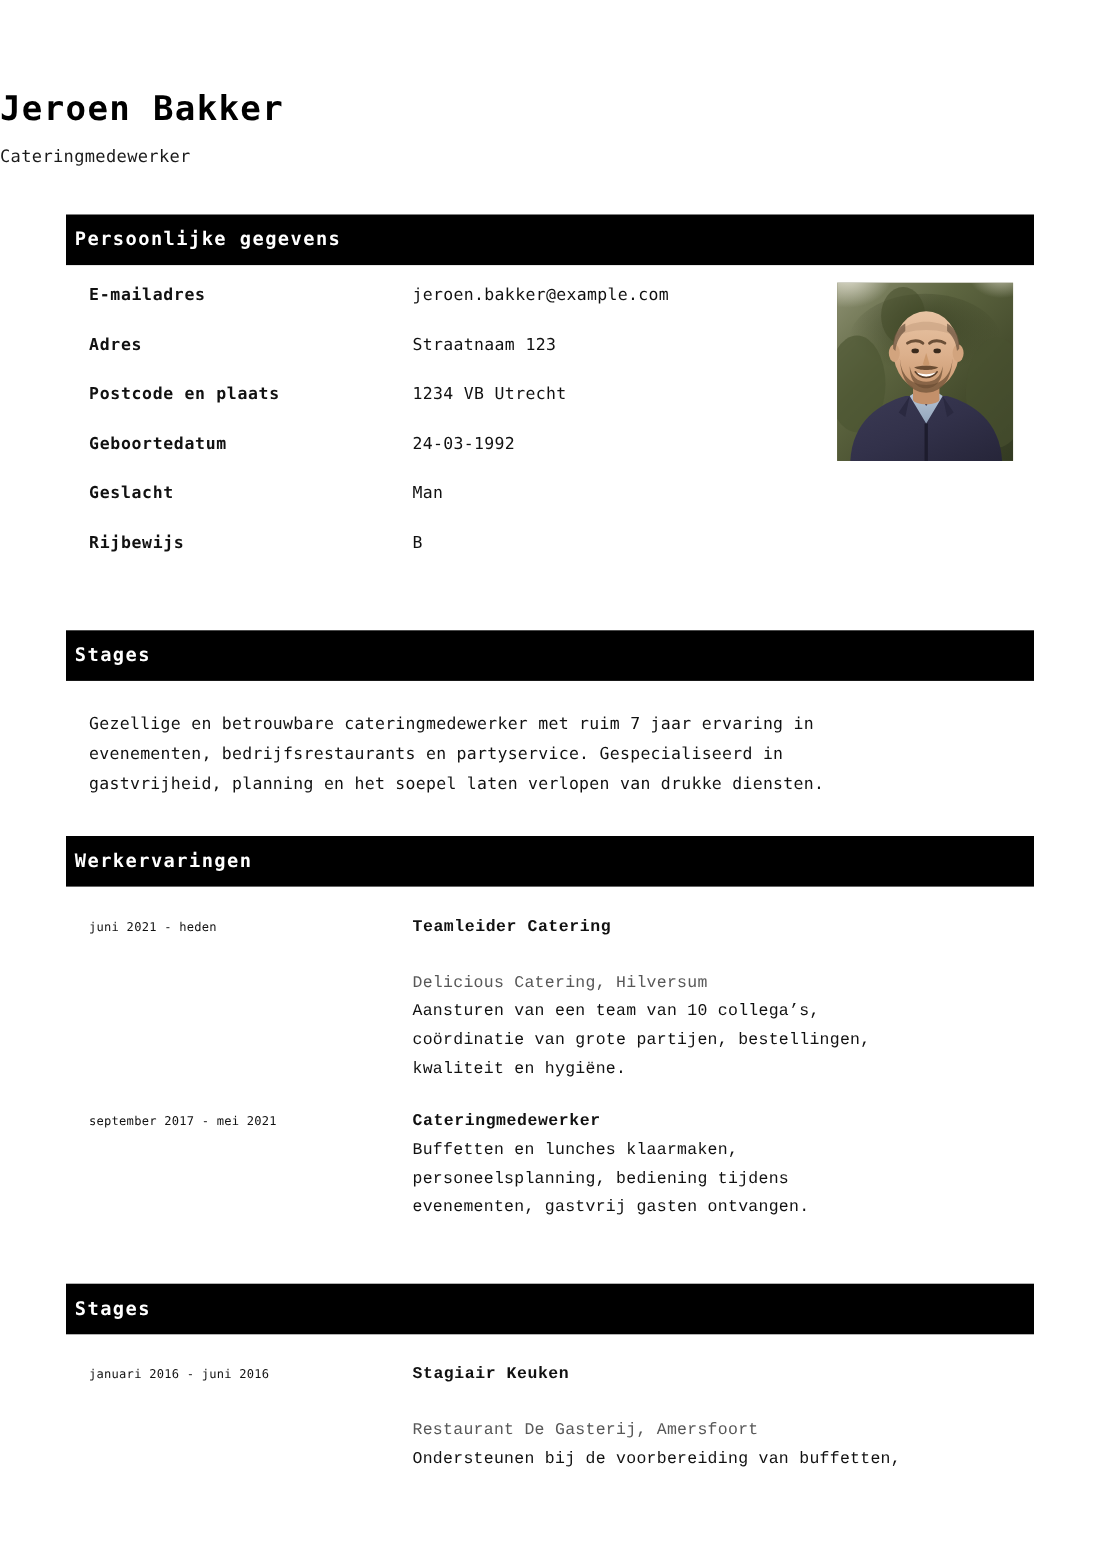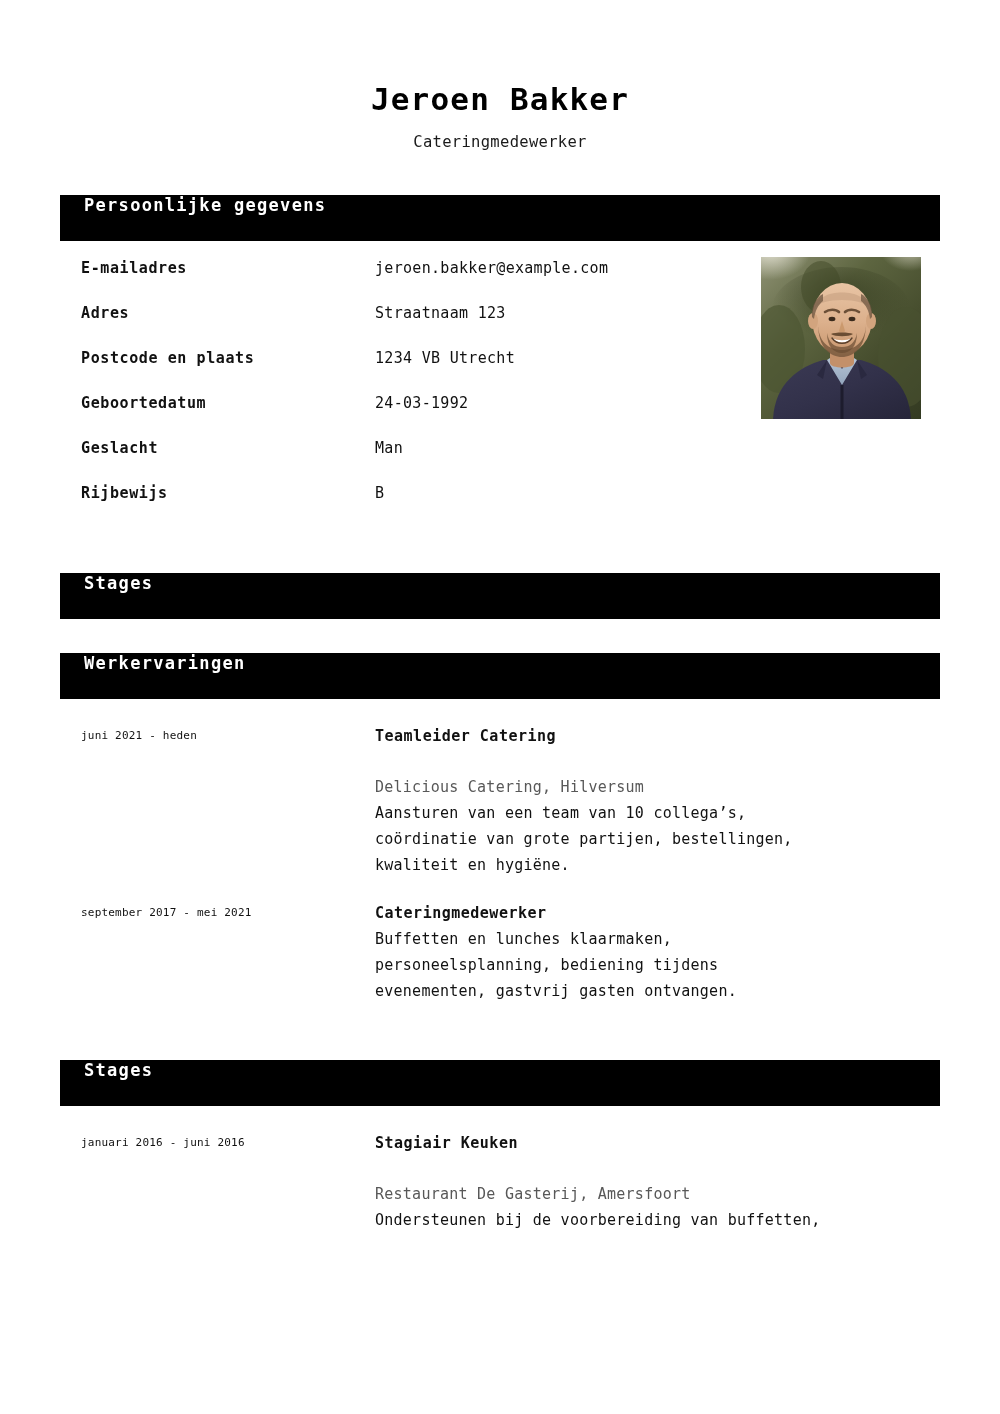--- a/index.html
+++ b/index.html
@@ -17,21 +17,21 @@
   .page {
     position: relative;
     width: 1000px;
     height: 1414px;
     background: #ffffff;
   }
 
   
   .doc-header {
     padding-top: 82px;
-    text-align: center;
+    text-align: left;
   }
   .doc-name {
     font-size: 31px;
     font-weight: bold;
     letter-spacing: 1.2px;
     color: #000000;
     line-height: 1.1;
   }
   .doc-role {
     margin-top: 17px;
@@ -43,21 +43,22 @@
 
   
   .section {
     margin: 0 60px;
   }
   .section-bar {
     background: #000000;
     color: #ffffff;
     height: 46px;
     display: flex;
-    padding-left: 24px;
+    align-items: center;
+    padding-left: 8px;
   }
   .section-bar-title {
     font-size: 17px;
     font-weight: bold;
     letter-spacing: 1.3px;
     color: #ffffff;
   }
 
   
   .persoonlijke-wrap {
@@ -118,21 +119,21 @@
   }
   .entry-period {
     width: 315px;
     padding-left: 21px;
     font-size: 11px;
     line-height: 26px;
     letter-spacing: 0.2px;
     color: #111111;
     flex: 0 0 315px;
   }
-  .entry-body { flex: 1 1 auto; }
+  .entry-body { flex: 1 1 auto; font-family: Liberation Mono, monospace; }
   .entry-role {
     font-size: 15px;
     font-weight: bold;
     line-height: 26px;
     letter-spacing: 0.5px;
     color: #111111;
   }
   .entry-org {
     font-size: 15px;
     line-height: 26px;
@@ -285,20 +286,25 @@
 
     </div>
   </div>
 
   <div class="gap-lg"></div>
 
   <div class="section">
     <div class="section-bar">
       <span class="section-bar-title">Stages</span>
     </div>
+    <div class="profile-body">
+      <div class="profile-line">Gezellige en betrouwbare cateringmedewerker met ruim 7 jaar ervaring in</div>
+      <div class="profile-line">evenementen, bedrijfsrestaurants en partyservice. Gespecialiseerd in</div>
+      <div class="profile-line">gastvrijheid, planning en het soepel laten verlopen van drukke diensten.</div>
+    </div>
   </div>
 
   <div class="gap-md"></div>
 
   <div class="section">
     <div class="section-bar">
       <span class="section-bar-title">Werkervaringen</span>
     </div>
 
     <div class="entries">

